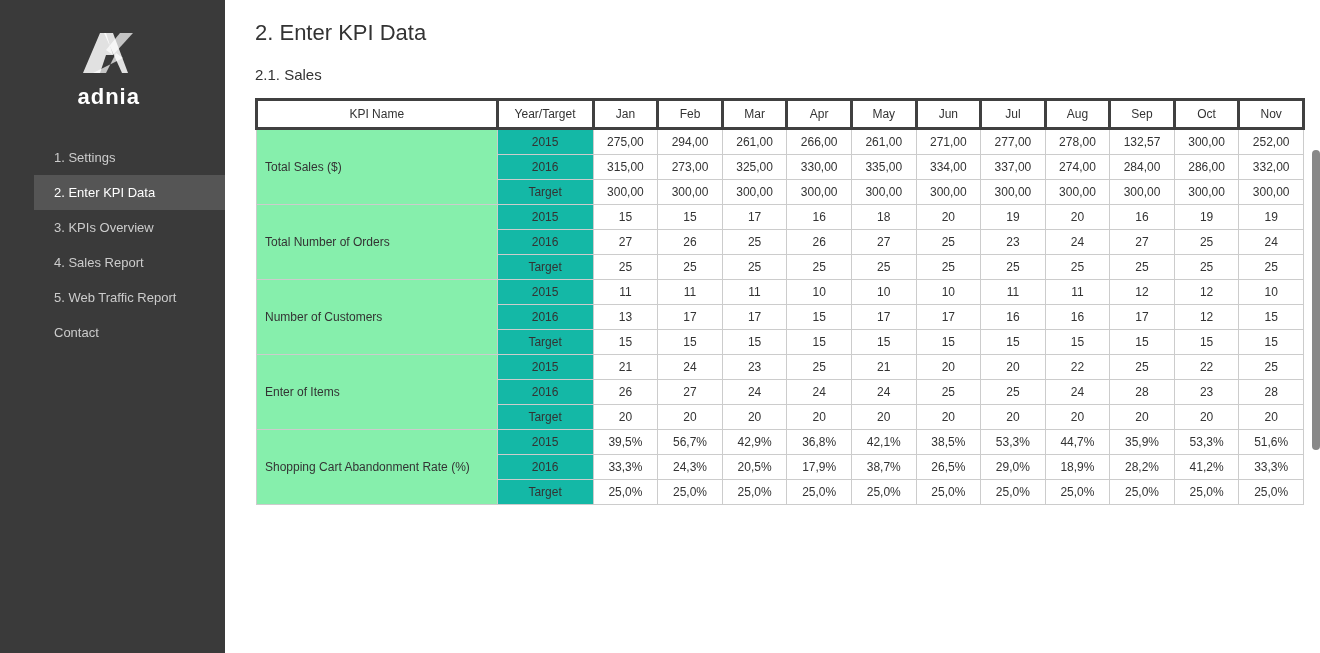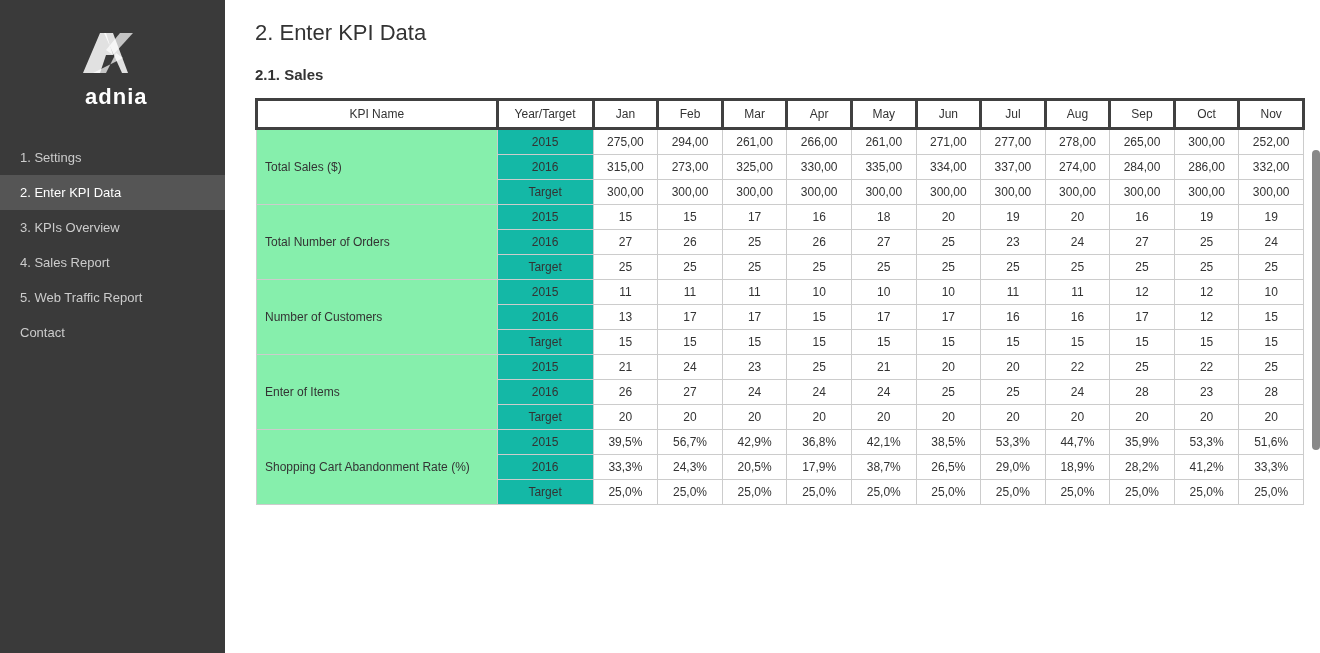--- a/index.html
+++ b/index.html
@@ -12,21 +12,21 @@
       background: #3a3a3a;
       color: #fff;
       display: flex;
       flex-direction: column;
       align-items: center;
       padding-top: 10px;
     }
     #logo-area {
       display: flex;
       flex-direction: column;
-      align-items: flex-end;
+      align-items: flex-start;
       padding: 15px 0 20px 0;
     }
     #logo-icon {
       width: 70px;
       height: 55px;
     }
     #logo-text {
       color: #fff;
       font-size: 22px;
       font-weight: bold;
@@ -36,20 +36,21 @@
     #nav {
       width: 100%;
       margin-top: 10px;
     }
     .nav-item {
       width: 100%;
       padding: 10px 20px;
       color: #ccc;
       cursor: pointer;
       font-size: 13px;
+      margin-left: 34px;
     }
     .nav-item.active {
       background: #555;
       color: #fff;
     }
 
     
     #main {
       flex: 1;
       overflow-y: auto;
@@ -62,21 +63,21 @@
     h1.page-title {
       font-size: 22px;
       font-weight: normal;
       color: #333;
       margin-bottom: 20px;
     }
     h2.section-title {
       font-size: 15px;
       color: #333;
       margin-bottom: 15px;
-      font-weight: bold;
+      font-weight: normal;
     }
 
     
     table.kpi-table {
       border-collapse: collapse;
       width: 100%;
       min-width: 1050px;
       font-size: 12px;
     }
     table.kpi-table th {
@@ -167,21 +168,21 @@
           <td class="kpi-name" rowspan="3">Total Sales ($)</td>
           <td class="year-cell">2015</td>
           <td>275,00</td>
           <td>294,00</td>
           <td>261,00</td>
           <td>266,00</td>
           <td>261,00</td>
           <td>271,00</td>
           <td>277,00</td>
           <td>278,00</td>
-          <td>265,00</td>
+          <td>132,57</td>
           <td>300,00</td>
           <td>252,00</td>
         </tr>
         <tr>
           <td class="year-cell">2016</td>
           <td>315,00</td>
           <td>273,00</td>
           <td>325,00</td>
           <td>330,00</td>
           <td>335,00</td>

